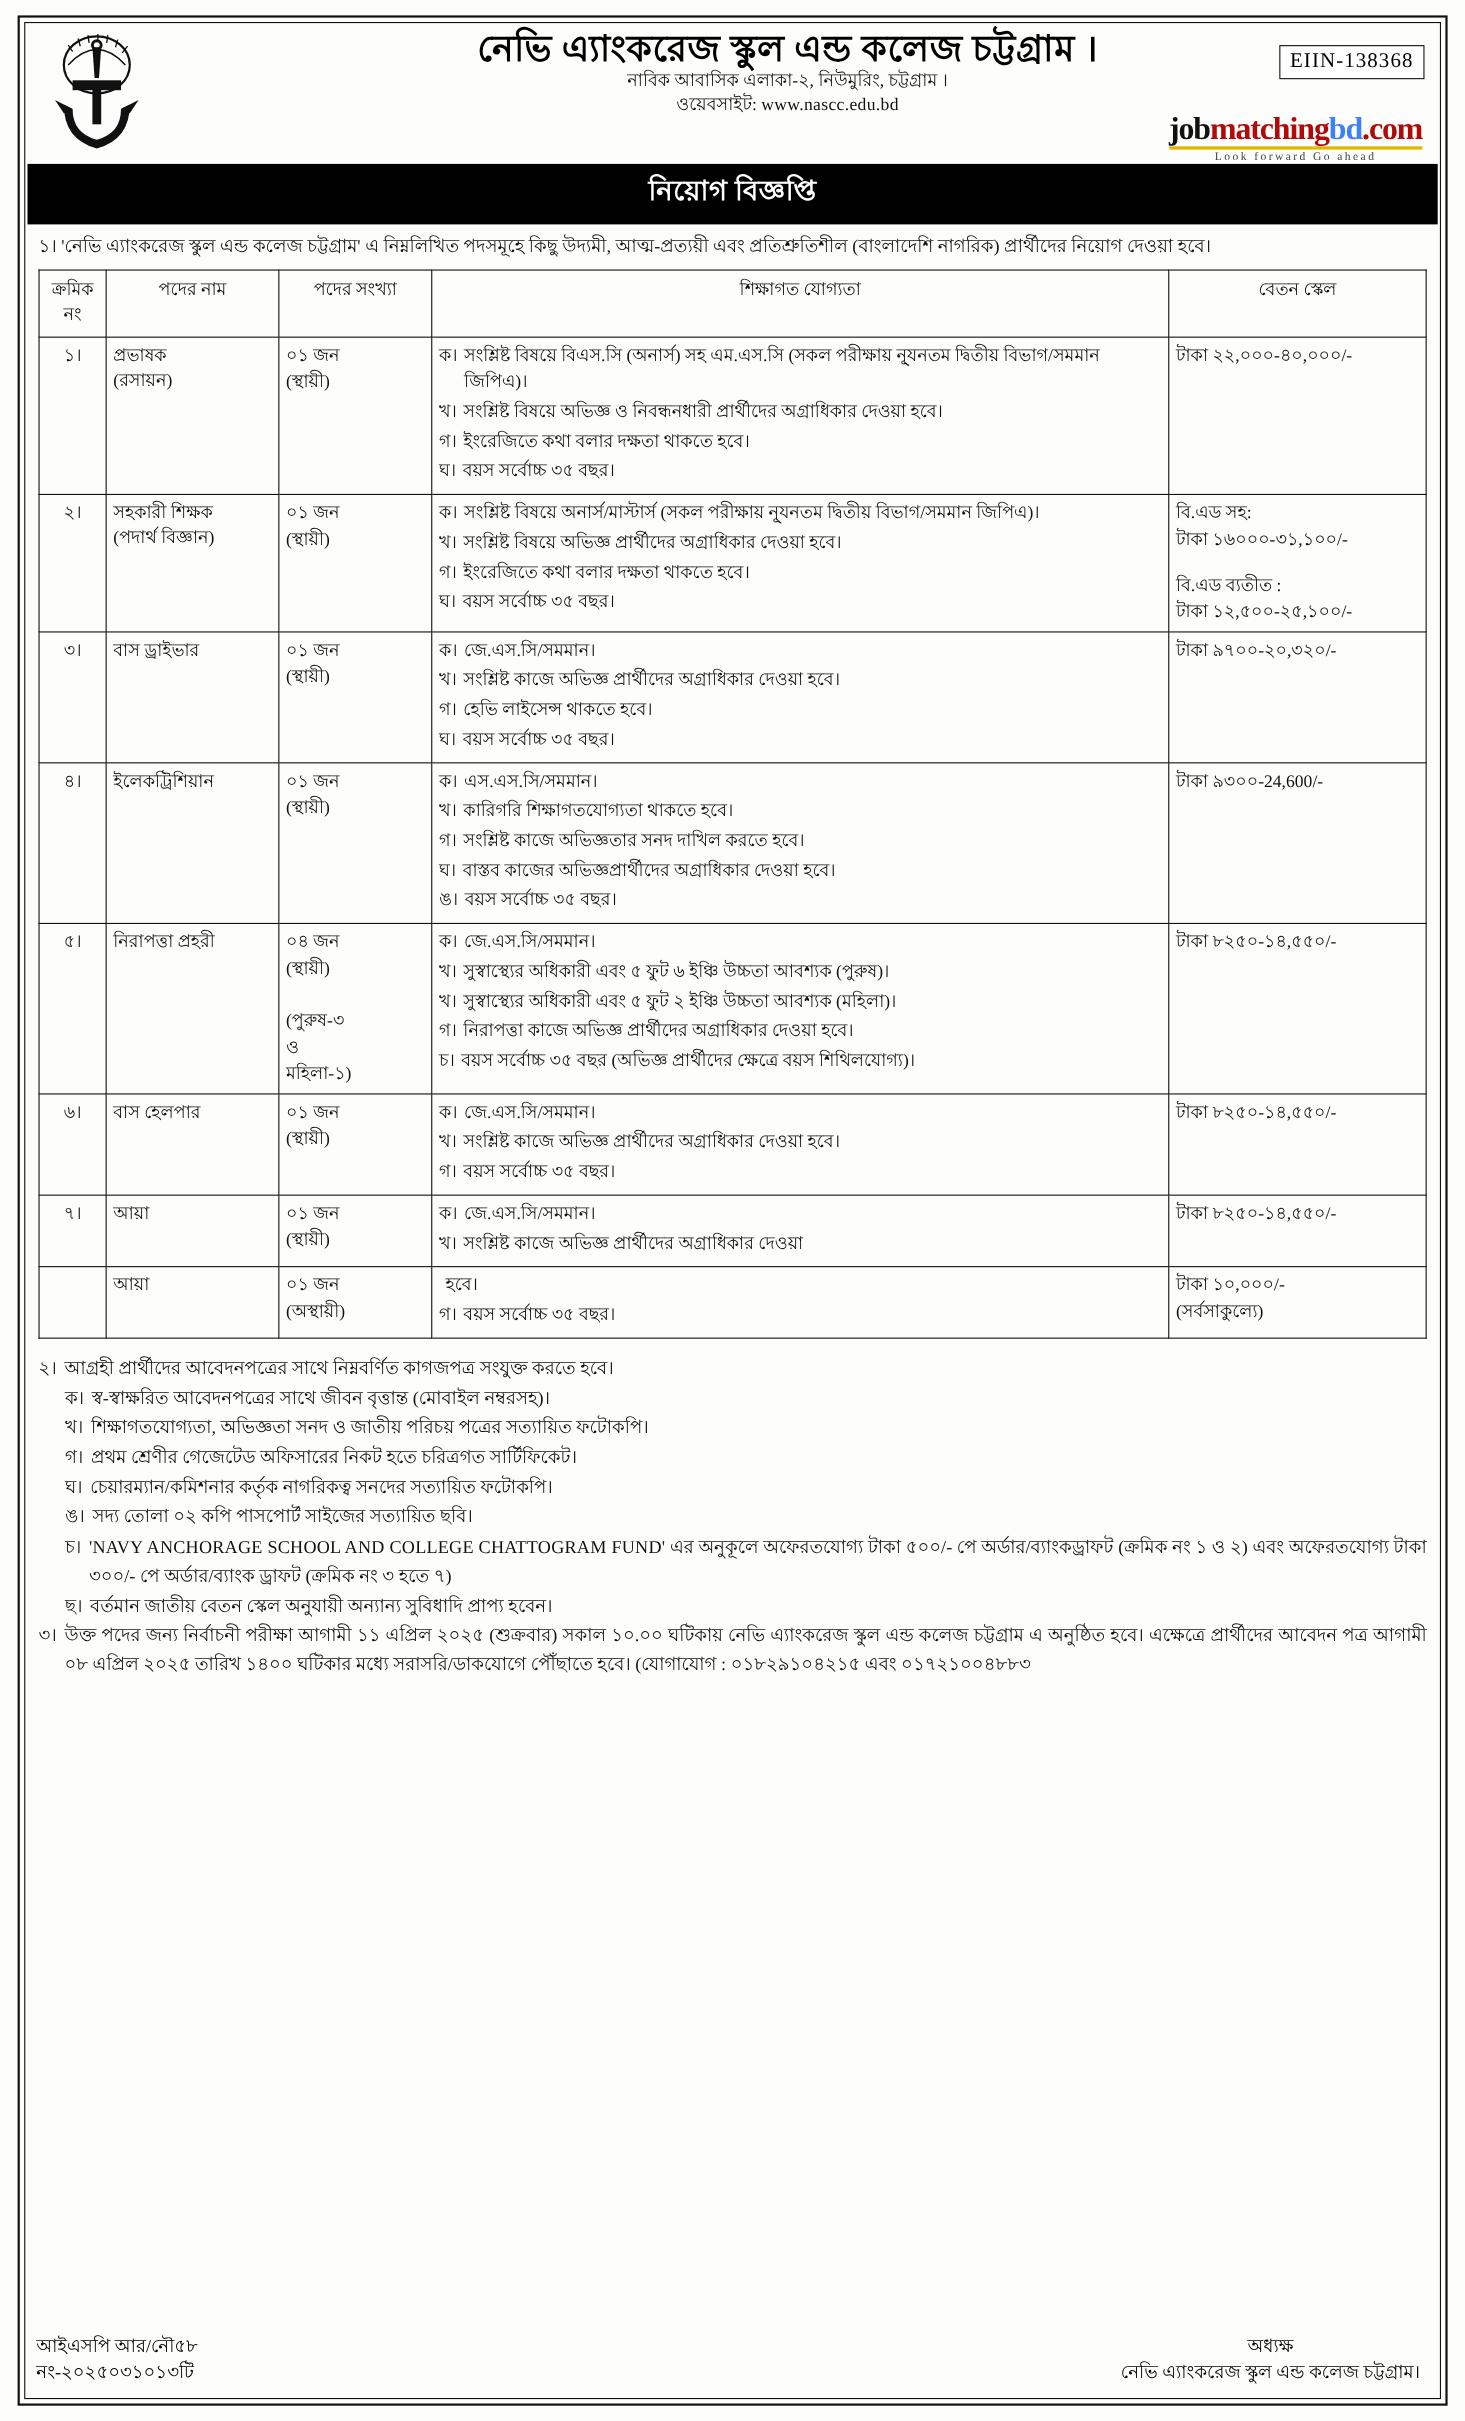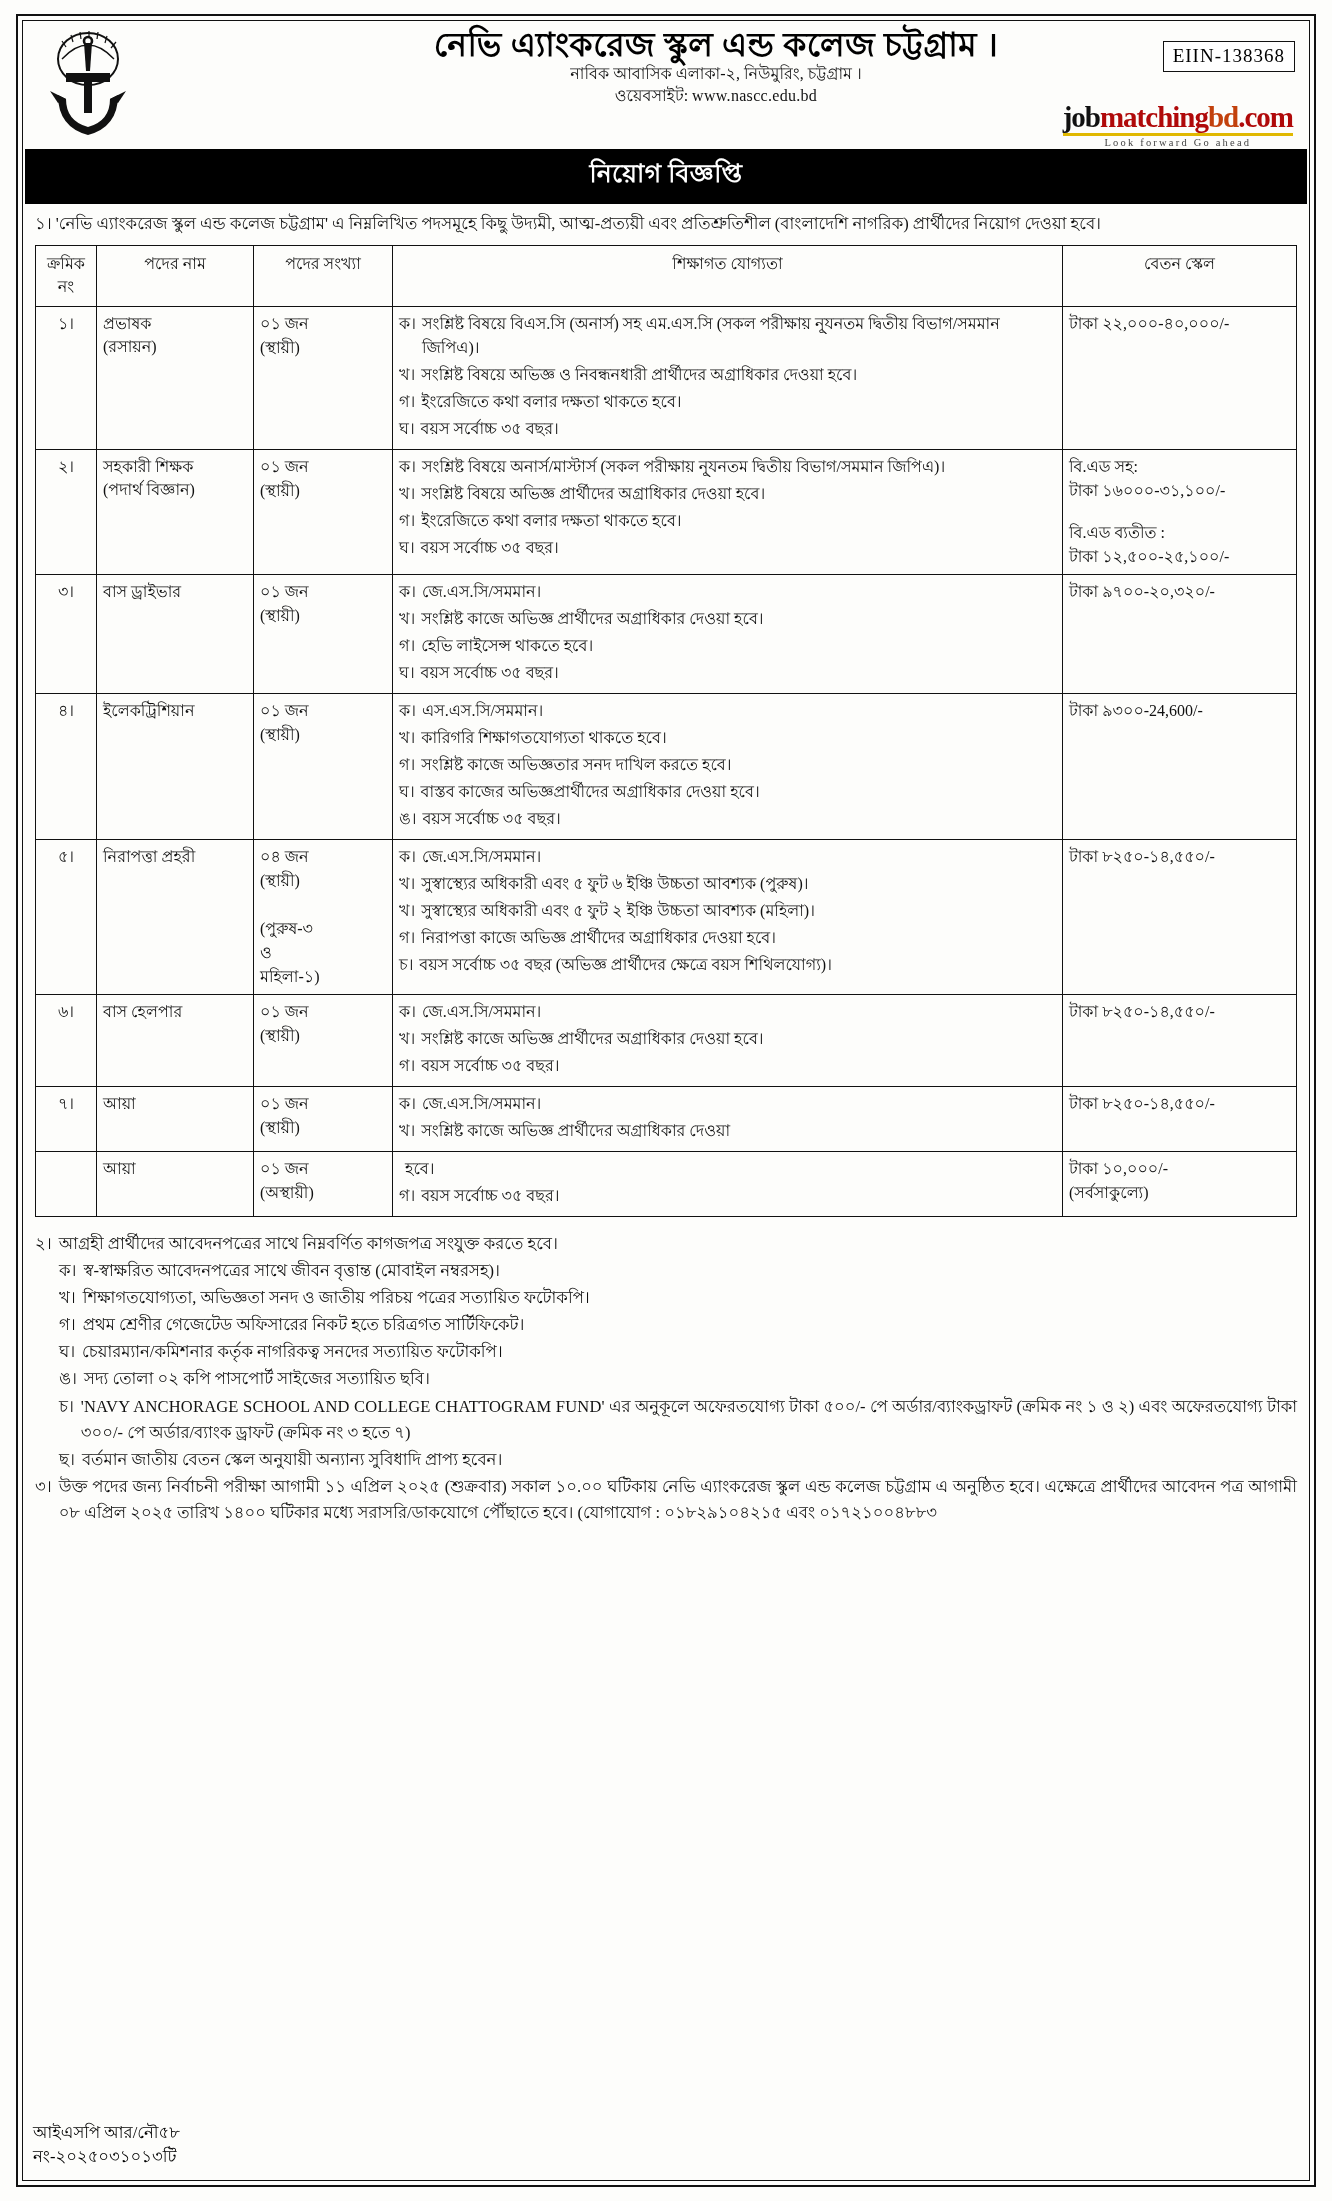--- a/index.html
+++ b/index.html
@@ -41,21 +41,21 @@
     border:1px solid #111;padding:3px 9px 4px 9px;
     font-size:19px;letter-spacing:1px;font-family:"Liberation Serif", serif;
     background:#fff;
   }
   .brand{
     position:absolute;right:16px;top:82px;text-align:center;line-height:1;
   }
   .brand .b1{font-size:29px;font-weight:bold;font-family:"Liberation Serif", serif;letter-spacing:-1px;}
   .brand .b1 .s1{color:#111;}
   .brand .b1 .s2{color:#b00a0a;}
-  .brand .b1 .s3{color:#c2410c;}
+  .brand .b1 .s3{color:#3b82f6;}
   .brand .b1 .s4{color:#b00a0a;}
   .brand .b2{
     font-size:10.5px;letter-spacing:2.2px;color:#444;margin-top:2px;
     font-family:"Liberation Serif", serif;
   }
   .brand .ul{height:3px;background:#e0b800;margin-top:1px;}
   
   .banner{
     background:#000;color:#fff;text-align:center;
     font-size:25px;font-weight:bold;padding:5px 0 7px 0;margin:2px 2px 0 2px;
@@ -485,17 +485,21 @@
           <span class="n-txt">উক্ত পদের জন্য নির্বাচনী পরীক্ষা আগামী ১১ এপ্রিল ২০২৫ (শুক্রবার) সকাল ১০.০০ ঘটিকায় নেভি এ্যাংকরেজ স্কুল এন্ড কলেজ চট্টগ্রাম এ অনুষ্ঠিত হবে। এক্ষেত্রে প্রার্থীদের আবেদন পত্র আগামী ০৮ এপ্রিল ২০২৫ তারিখ ১৪০০ ঘটিকার মধ্যে সরাসরি/ডাকযোগে পৌঁছাতে হবে। (যোগাযোগ : ০১৮২৯১০৪২১৫ এবং ০১৭২১০০৪৮৮৩</span>
         </div>
       </div>
     </div>
 
     <div class="footer">
       <div class="f-left">
         <div>আইএসপি আর/নৌ৫৮</div>
         <div>নং-২০২৫০৩১০১৩টি</div>
       </div>
+      <div class="f-right">
+        <div>অধ্যক্ষ</div>
+        <div>নেভি এ্যাংকরেজ স্কুল এন্ড কলেজ চট্টগ্রাম।</div>
+      </div>
     </div>
 
   </div>
   </div>
 </div>
 
 </body></html>

